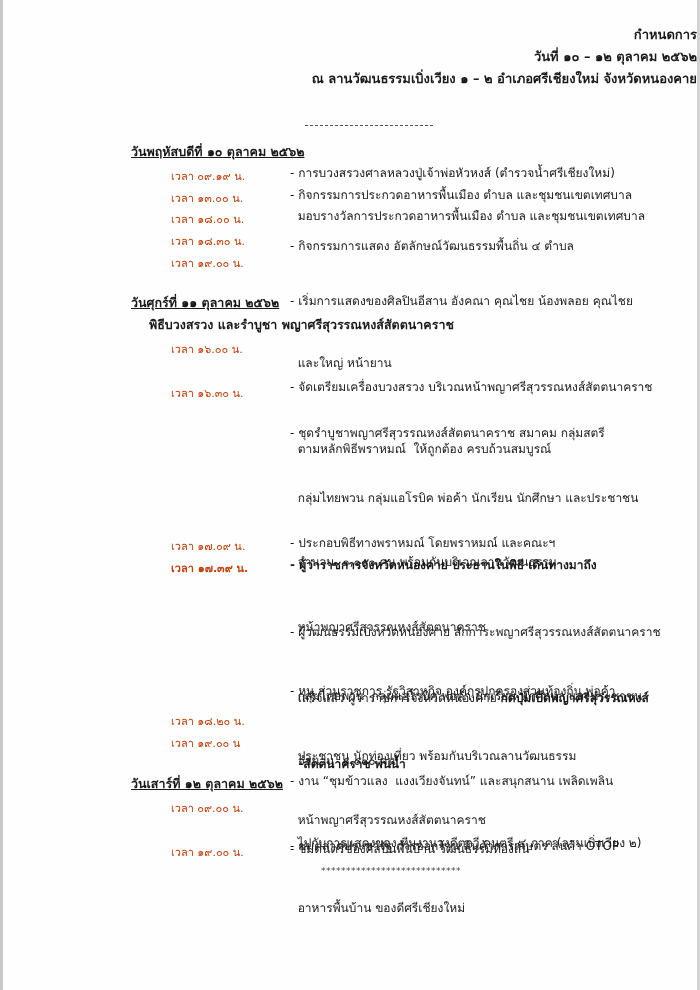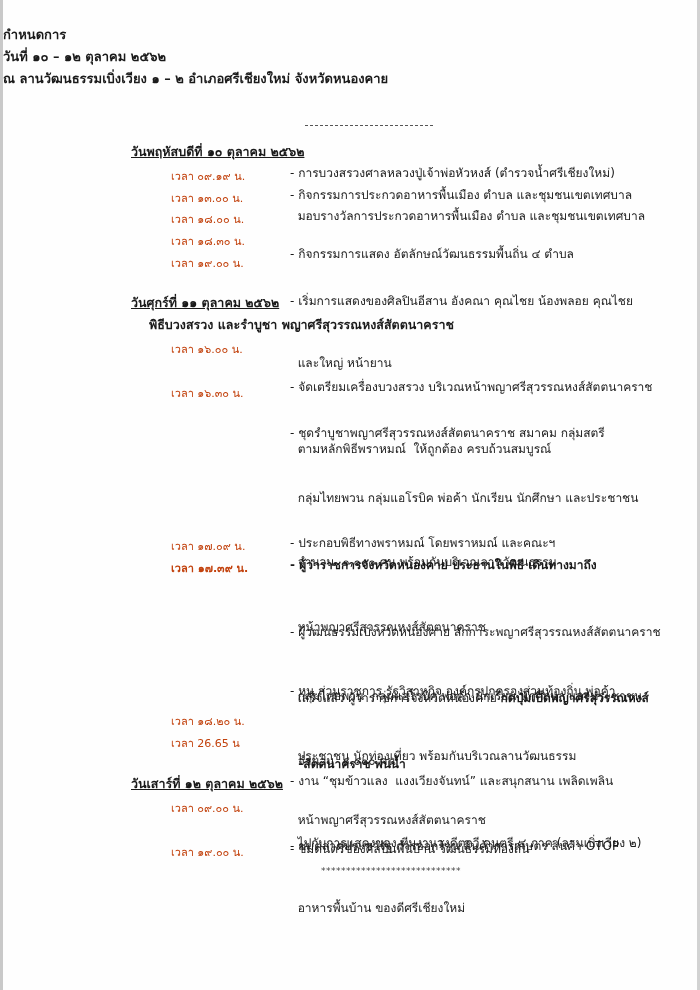--- a/index.html
+++ b/index.html
@@ -8,21 +8,21 @@
       font-family: "DejaVu Sans", "Liberation Sans", sans-serif;
       color: #1a1a1a;
     }
     .page {
       position: absolute; left: 0; top: 0; width: 700px; height: 990px;
       background: #fefefe;
       border-left: 3px solid #c9c9c9;
       border-right: 3px solid #d2d2d2;
       box-sizing: border-box;
     }
-    .header { position: absolute; left: 0; right: 0; top: 24px; text-align: left; }
+    .header { position: absolute; left: 0; right: 0; top: 24px; text-align: right; }
     .header .line { font-weight: bold; font-size: 13px; line-height: 22px; white-space: nowrap; }
     .header .line.title { font-size: 13px; }
     .sep-dash {
       position: absolute; left: 302px; top: 125px; width: 128px; height: 0;
       border-top: 1px dashed #555;
     }
     .day-head {
       position: absolute; left: 128px; font-weight: bold; font-size: 12.5px;
       text-decoration: underline; white-space: nowrap;
     }
@@ -63,21 +63,21 @@
 
   <div class="time" style="top:189px">เวลา ๑๓.๐๐ น.</div>
   <div class="desc" style="top:185px">
       <div>- กิจกรรมการประกวดอาหารพื้นเมือง ตำบล และชุมชนเขตเทศบาล</div>
     </div>
 
   <div class="time" style="top:210px">เวลา ๑๘.๐๐ น.</div>
   <div class="desc" style="top:206px;white-space:pre"><div>  มอบรางวัลการประกวดอาหารพื้นเมือง ตำบล และชุมชนเขตเทศบาล</div></div>
 
   <div class="time" style="top:232px">เวลา ๑๘.๓๐ น.</div>
-  <div class="desc" style="top:244px">
+  <div class="desc" style="top:236px">
       <div>- กิจกรรมการแสดง อัตลักษณ์วัฒนธรรมพื้นถิ่น ๔ ตำบล</div>
     </div>
 
   <div class="time" style="top:254px">เวลา ๑๙.๐๐ น.</div>
   <div class="desc" style="top:250px;white-space:pre">
     <div>- เริ่มการแสดงของศิลปินอีสาน อังคณา คุณไชย น้องพลอย คุณไชย</div>
     <div>  และใหญ่ หน้ายาน</div>
   </div>
 
   <div class="day-head" style="top:293px">วันศุกร์ที่ ๑๑ ตุลาคม  ๒๕๖๒</div>
@@ -116,21 +116,21 @@
     <div class="b">  -สัตตนาคราช พ่นน้ำ</div>
   </div>
 
   <div class="desc" style="top:643px;white-space:pre;line-height:21.5px">
     <div>  กลุ่มไทยพวน  กลุ่มแอโรบิค พ่อค้า นักเรียน นักศึกษา และประชาชน</div>
     <div>  จำนวน  ๑,๐๐๐ คน</div>
   </div>
 
   <div class="time" style="top:712px">เวลา ๑๘.๒๐ น.</div>
 
-  <div class="time" style="top:734px">เวลา 26.65 น</div>
+  <div class="time" style="top:734px">เวลา ๑๙.๐๐ น</div>
   <div class="desc" style="top:730px;white-space:pre">
     <div>- งาน “ชุมข้าวแลง  แงงเวียงจันทน์” และสนุกสนาน เพลิดเพลิน</div>
     <div>  ไปกับการแสดงของ ทีมงานวงคีตกวี ดนตรี ๔ ภาค (ลานเบิ่งเวียง ๒)</div>
   </div>
 
   <div class="day-head" style="top:774px">วันเสาร์ที่  ๑๒ ตุลาคม ๒๕๖๒</div>
 
   <div class="time" style="top:799px">เวลา ๐๙.๐๐ น.</div>
   <div class="desc" style="top:795px;white-space:pre">
     <div>- ชมตลาดประชารัฐ การออกร้าน สินค้าการเกษตร สินค้า OTOP</div>

